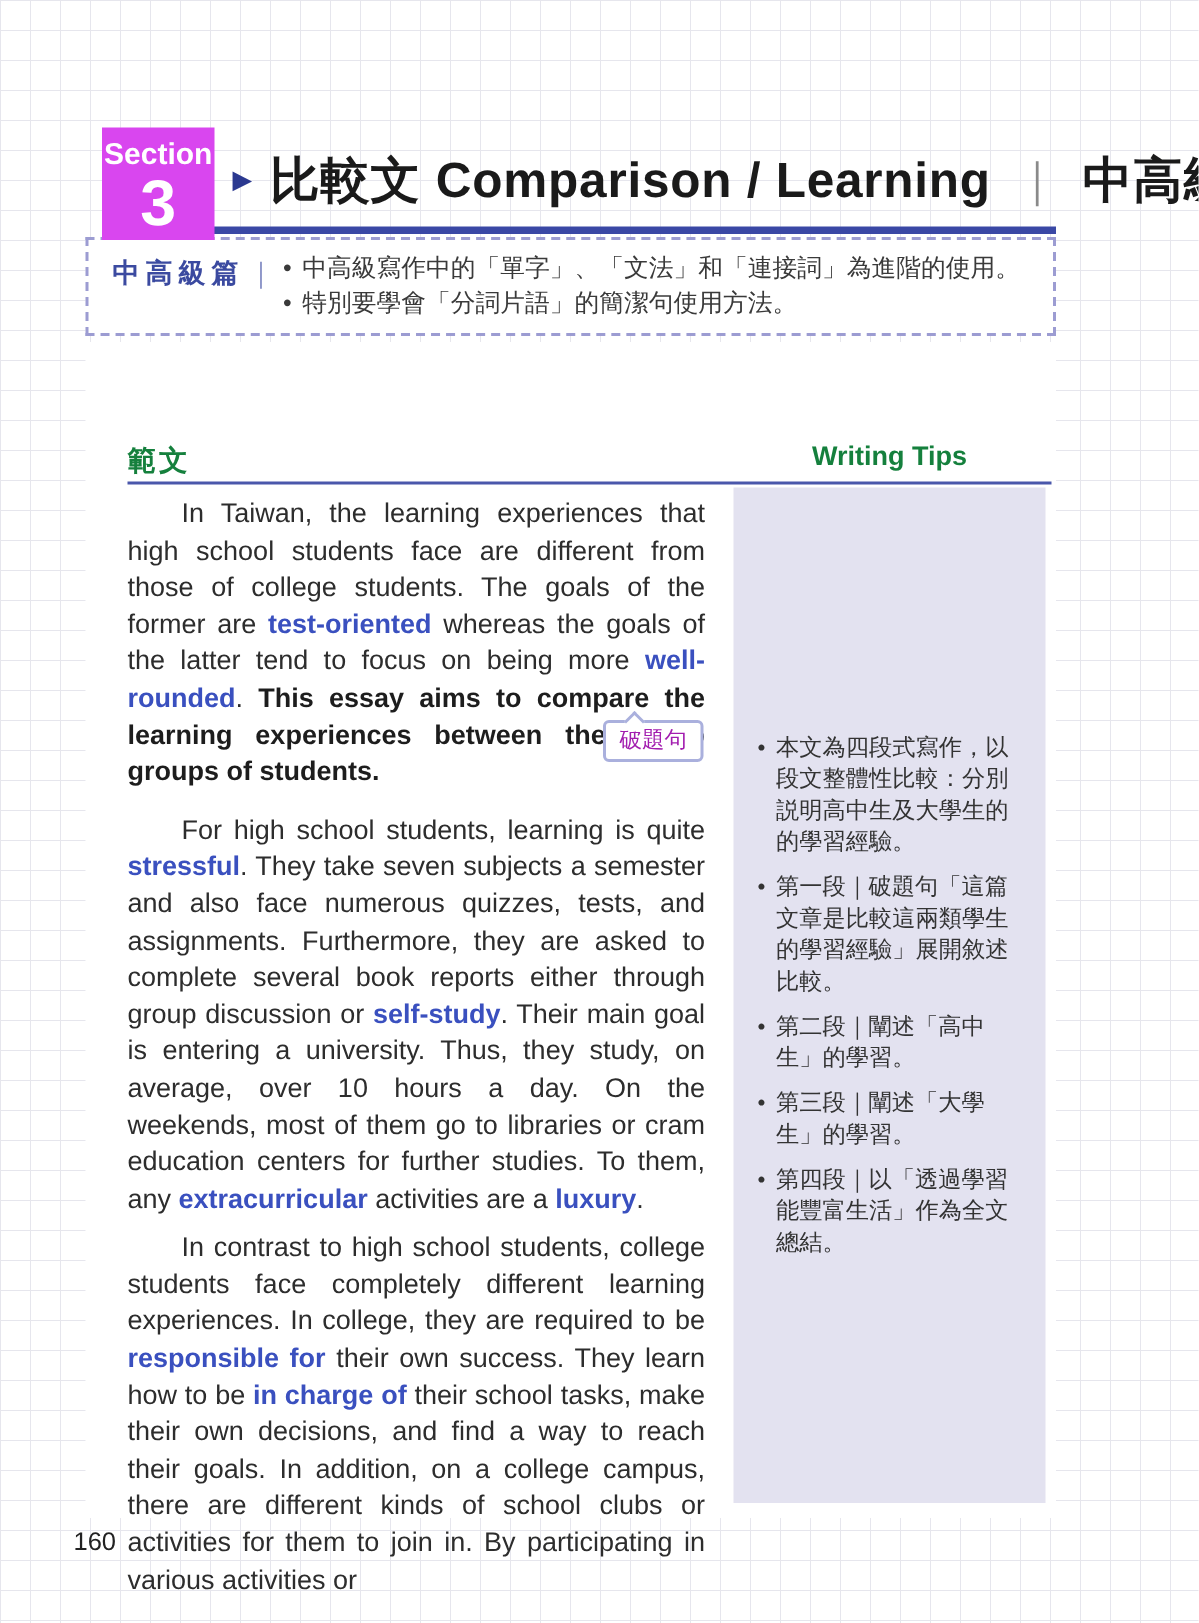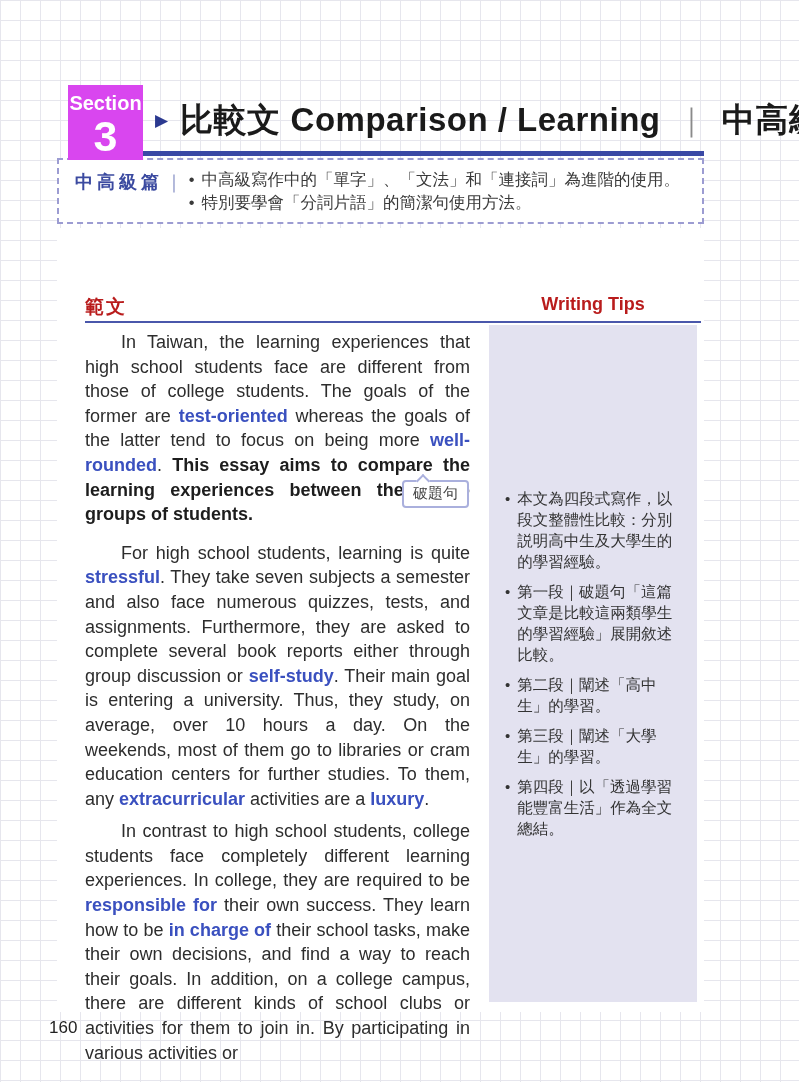--- a/index.html
+++ b/index.html
@@ -49,21 +49,21 @@
   
   .card{
     position:absolute; left:57px; top:228px; width:647px; height:784px;
     background:#fff;
   }
   .essay-title{
     position:absolute; left:28px; top:20px; width:430px;
     text-align:center; color:#2b3e97; font-weight:bold;
     font-size:17.5px; line-height:22px;
   }
-  .col-label{ position:absolute; top:66px; color:#b91c1c; font-weight:bold; font-size:19px; }
+  .col-label{ position:absolute; top:66px; color:#15803d; font-weight:bold; font-size:19px; }
   .label-fanwen{ left:28px; letter-spacing:2px; }
   .label-tips{ left:432px; width:208px; text-align:center; font-size:18px; }
   .header-rule{
     position:absolute; left:28px; top:93px; width:616px; height:2px; background:#4a57ab;
   }
   .tips-panel{
     position:absolute; left:432px; top:97px; width:208px; height:677px;
     background:#e3e2f0;
     display:flex; flex-direction:column; justify-content:center;
     padding:0 12px 0 16px;
@@ -75,21 +75,21 @@
     position:absolute; left:28px; top:102px; width:385px;
     font-size:18px; line-height:24.6px; color:#2d2d2d; text-align:justify;
   }
   .essay-body p{ text-indent:36px; margin-bottom:8px; }
   .essay-body p:first-child{ margin-bottom:14px; }
   .kw{ color:#3a50bf; font-weight:bold; }
   .bd{ font-weight:bold; color:#1d1d1d; }
   .callout{
     position:absolute; left:345px; top:252px;
     background:#fff; border:2px solid #aab0dd; border-radius:4px;
-    padding:2px 9px 3px; color:#404040; font-size:15px; z-index:2;
+    padding:2px 9px 3px; color:#a21caf; font-size:15px; z-index:2;
   }
   .callout .tail{
     position:absolute; top:-6px; left:14px; width:10px; height:10px;
     background:#fff; border-left:2px solid #aab0dd; border-top:2px solid #aab0dd;
     transform:rotate(45deg);
   }
   .page-number{
     position:absolute; left:49px; top:1018px; font-size:17px; color:#222;
   }
 </style>

